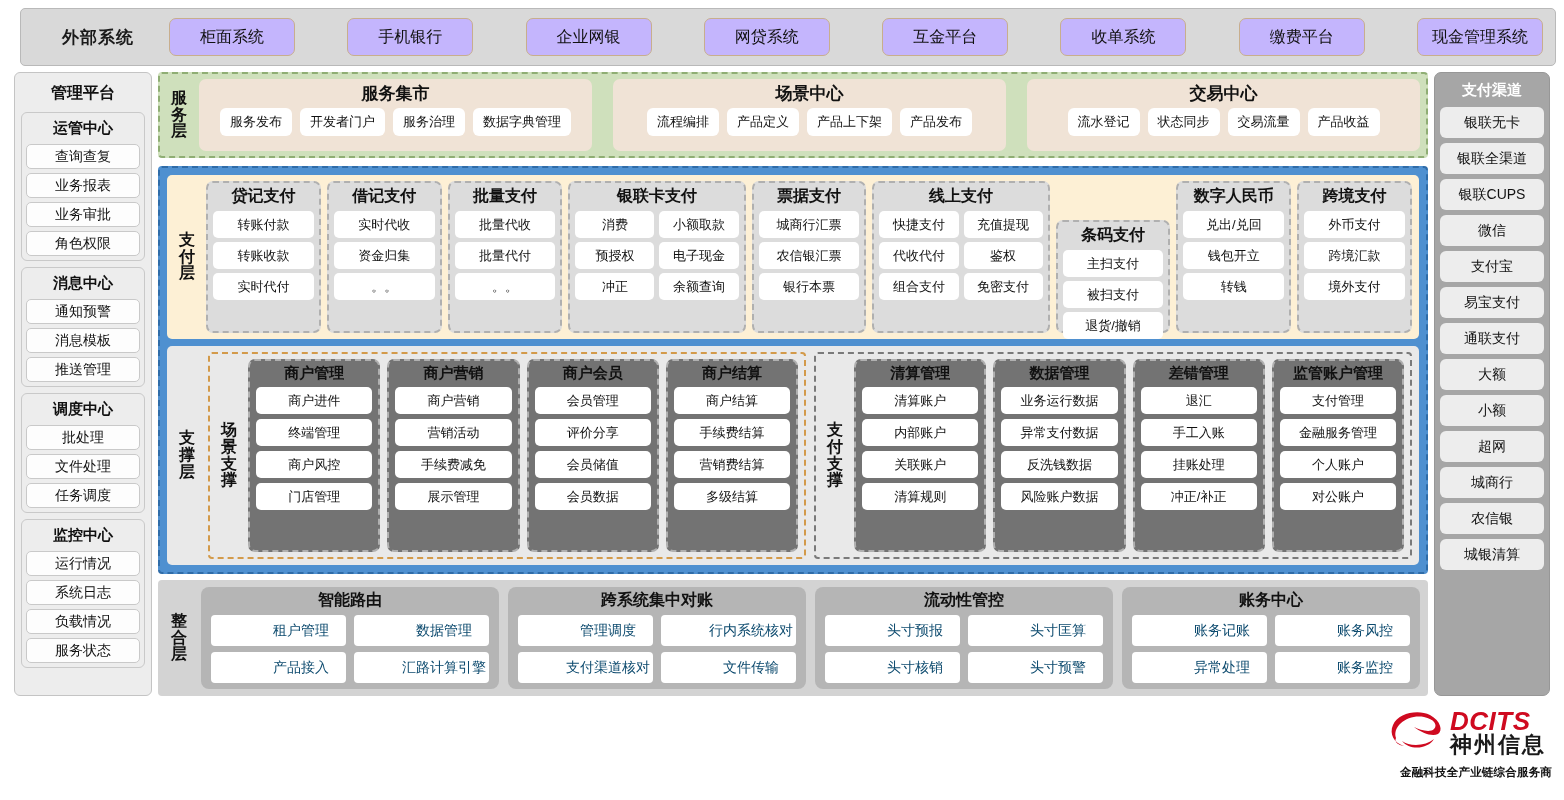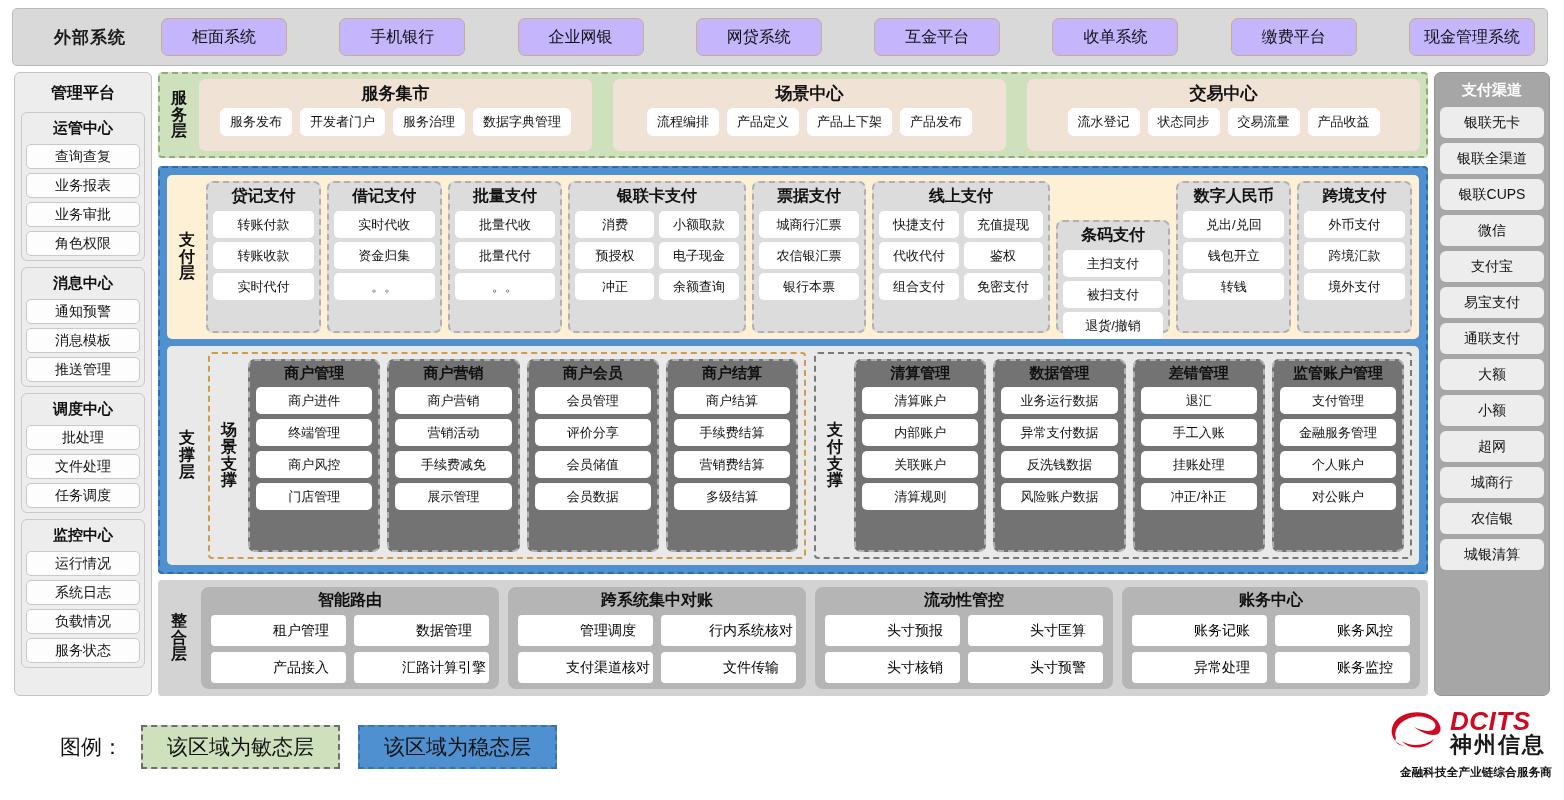--- a/index.html
+++ b/index.html
@@ -6,21 +6,21 @@
   html, body {
     width: 1564px; height: 800px;
     background: #ffffff;
     font-family: "Liberation Sans", "DejaVu Sans", sans-serif;
     overflow: hidden;
   }
   #root { position: relative; width: 1564px; height: 800px; }
 
   
   .ext-bar {
-    position: absolute; left: 12px; top: 8px; width: 1536px; height: 58px;
+    position: absolute; left: 20px; top: 8px; width: 1536px; height: 58px;
     background: #d9d9d9; border: 1px solid #b9b9b9; border-radius: 5px;
     display: flex; align-items: center; padding: 0 12px;
   }
   .ext-title {
     font-size: 17px; font-weight: bold; color: #1a1a1a;
     width: 130px; text-align: center; flex: none; letter-spacing: 1px;
   }
   .ext-items { display: flex; flex: 1; justify-content: space-between; gap: 8px; padding-left: 6px;}
   .ext-item {
     background: #c4b5fd; border: 1px solid #c8ae8d; border-radius: 7px;
@@ -139,21 +139,21 @@
   }
   .integ-group {
     background: #b5b5b5; border-radius: 8px; flex: 1;
     display: flex; flex-direction: column; align-items: center; padding: 3px 10px 6px;
   }
   .integ-title { font-size: 16px; font-weight: bold; color: #111; margin-bottom: 4px; }
   .integ-grid { display: grid; grid-template-columns: 1fr 1fr; gap: 6px 8px; width: 100%; flex: 1; }
   .integ-cell {
     background: #fff; border-radius: 4px;
     display: flex; align-items: center; justify-content: center;
-    font-size: 14px; color: #000000; white-space: nowrap; padding-left: 45px;
+    font-size: 14px; color: #0c4a6e; white-space: nowrap; padding-left: 45px;
   }
 
   
   .legend { position: absolute; left: 60px; top: 725px; display: flex; align-items: center; gap: 18px; }
   .legend-label { font-size: 21px; color: #111; }
   .legend-box {
     height: 44px; display: flex; align-items: center; justify-content: center;
     font-size: 21px; padding: 0 24px; color: #111;
   }
   .legend-agile { background: #cfe0bc; border: 2px dashed #6e6e6e; }
@@ -514,25 +514,20 @@
         <div class="rp-item">通联支付</div>
         <div class="rp-item">大额</div>
         <div class="rp-item">小额</div>
         <div class="rp-item">超网</div>
         <div class="rp-item">城商行</div>
         <div class="rp-item">农信银</div>
         <div class="rp-item">城银清算</div>
       </div>
   </div>
 
-  <div class="legend">
-    <div class="legend-label">图例：</div>
-    <div class="legend-box legend-agile">该区域为敏态层</div>
-    <div class="legend-box legend-stable">该区域为稳态层</div>
-  </div>
 
   <div class="logo-wrap">
     <div class="logo-top">
       <svg width="58" height="44" viewBox="0 0 58 44">
         <path d="M8 30 C4 18, 20 6, 36 9 C46 11, 50 17, 46 21 C42 25, 32 22, 26 19 C34 25, 44 29, 50 26 C55 23, 53 13, 42 7 C30 1, 10 5, 5 17 C1 26, 6 35, 16 38 C10 37, 6 34, 8 30 Z" fill="#cf0a20"></path>
         <path d="M14 33 C22 39, 38 38, 46 31 C40 41, 22 43, 14 33 Z" fill="#cf0a20"></path>
       </svg>
       <div class="logo-text">
         <div class="logo-dcits">DCITS</div>
         <div class="logo-cn">神州信息</div>

